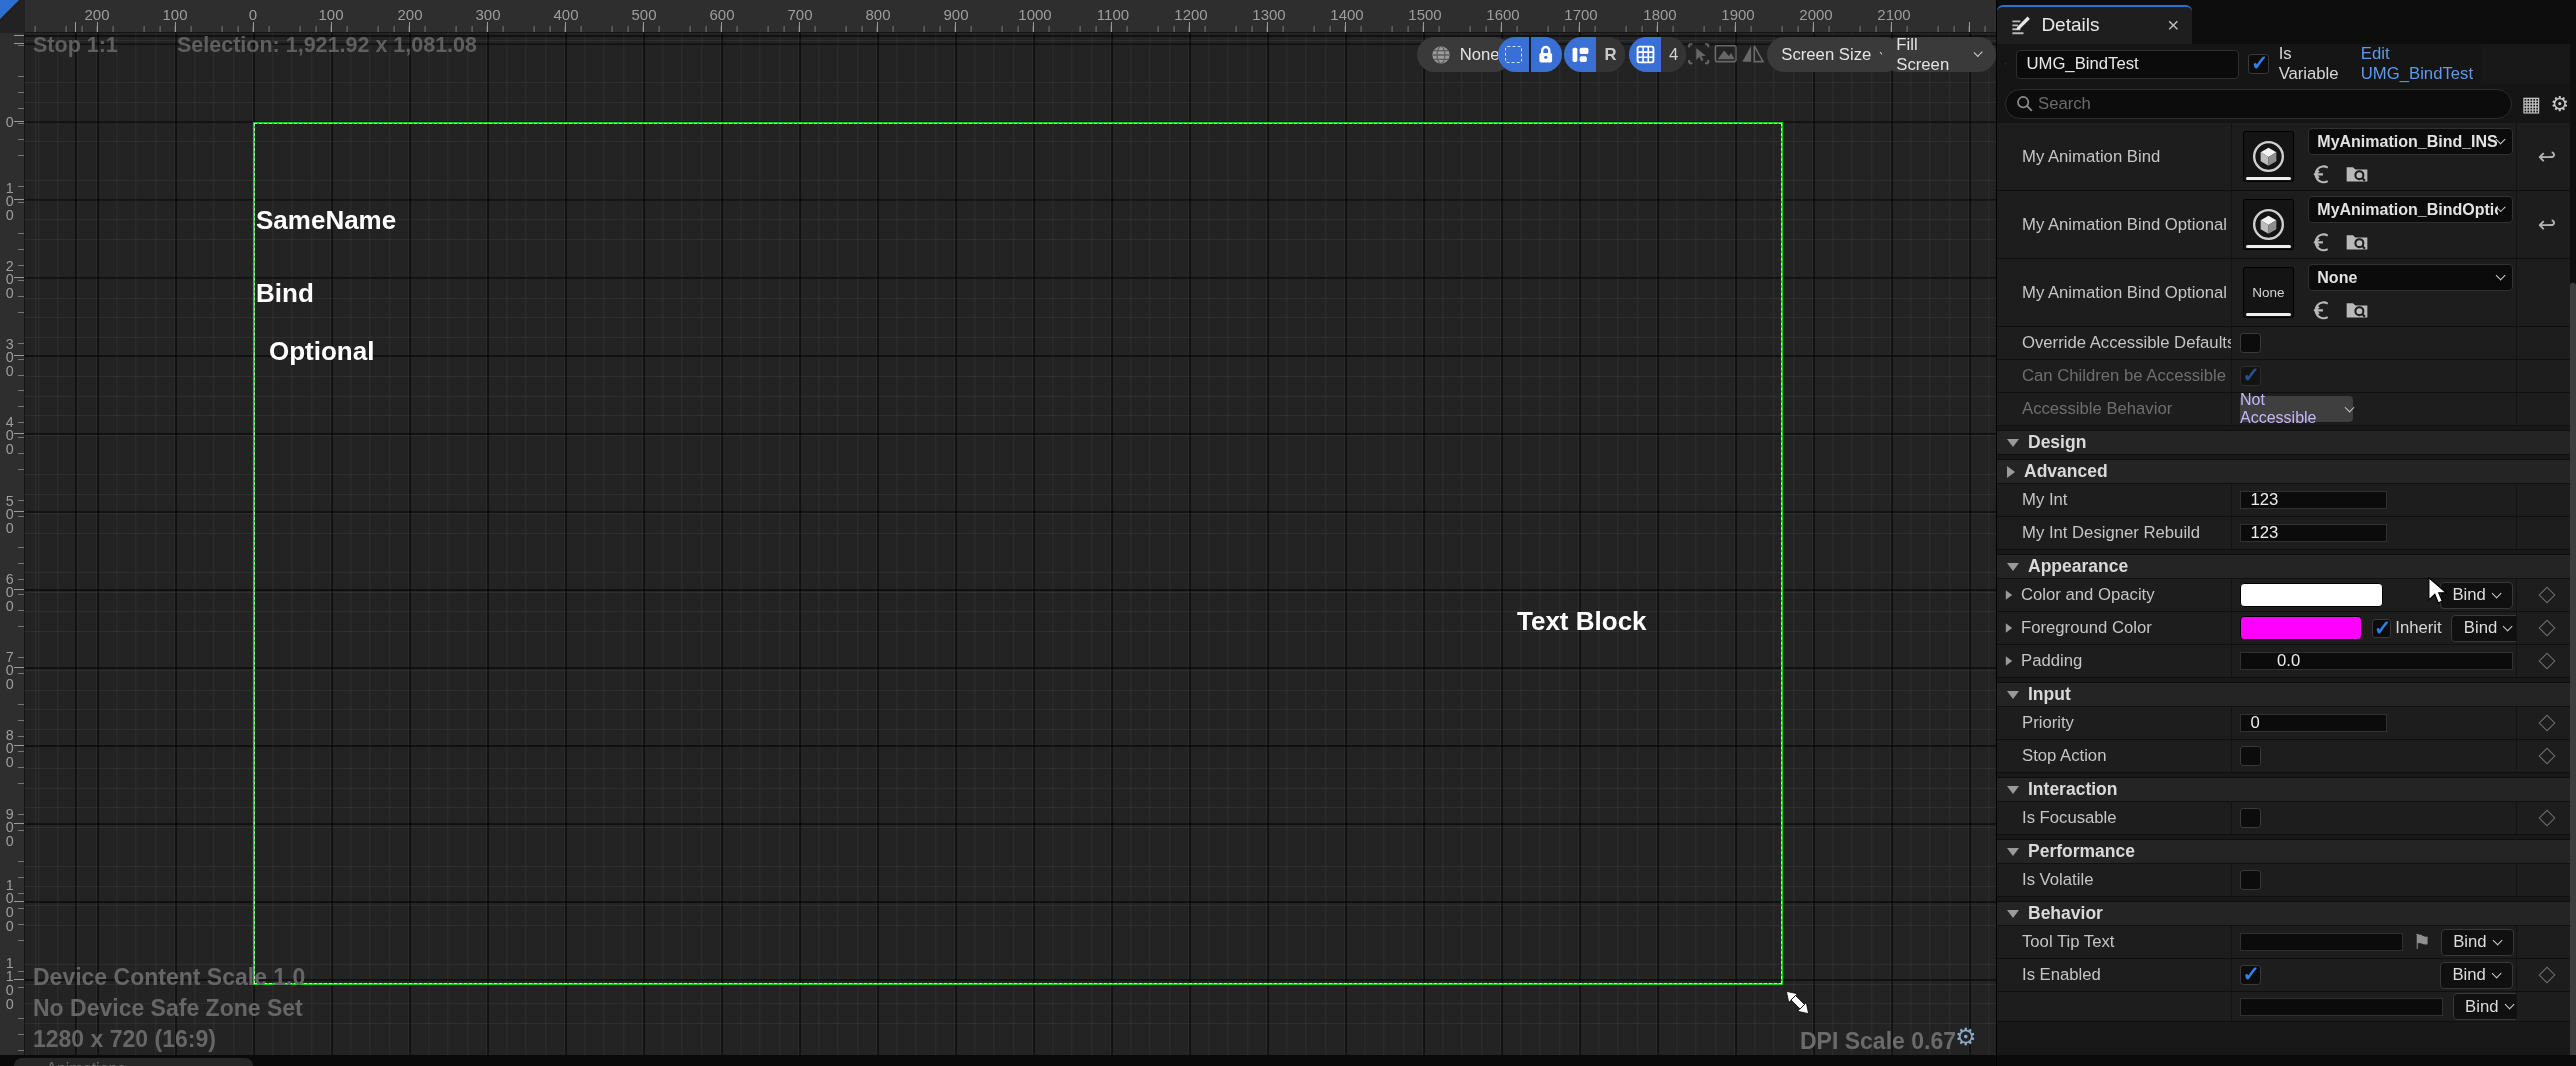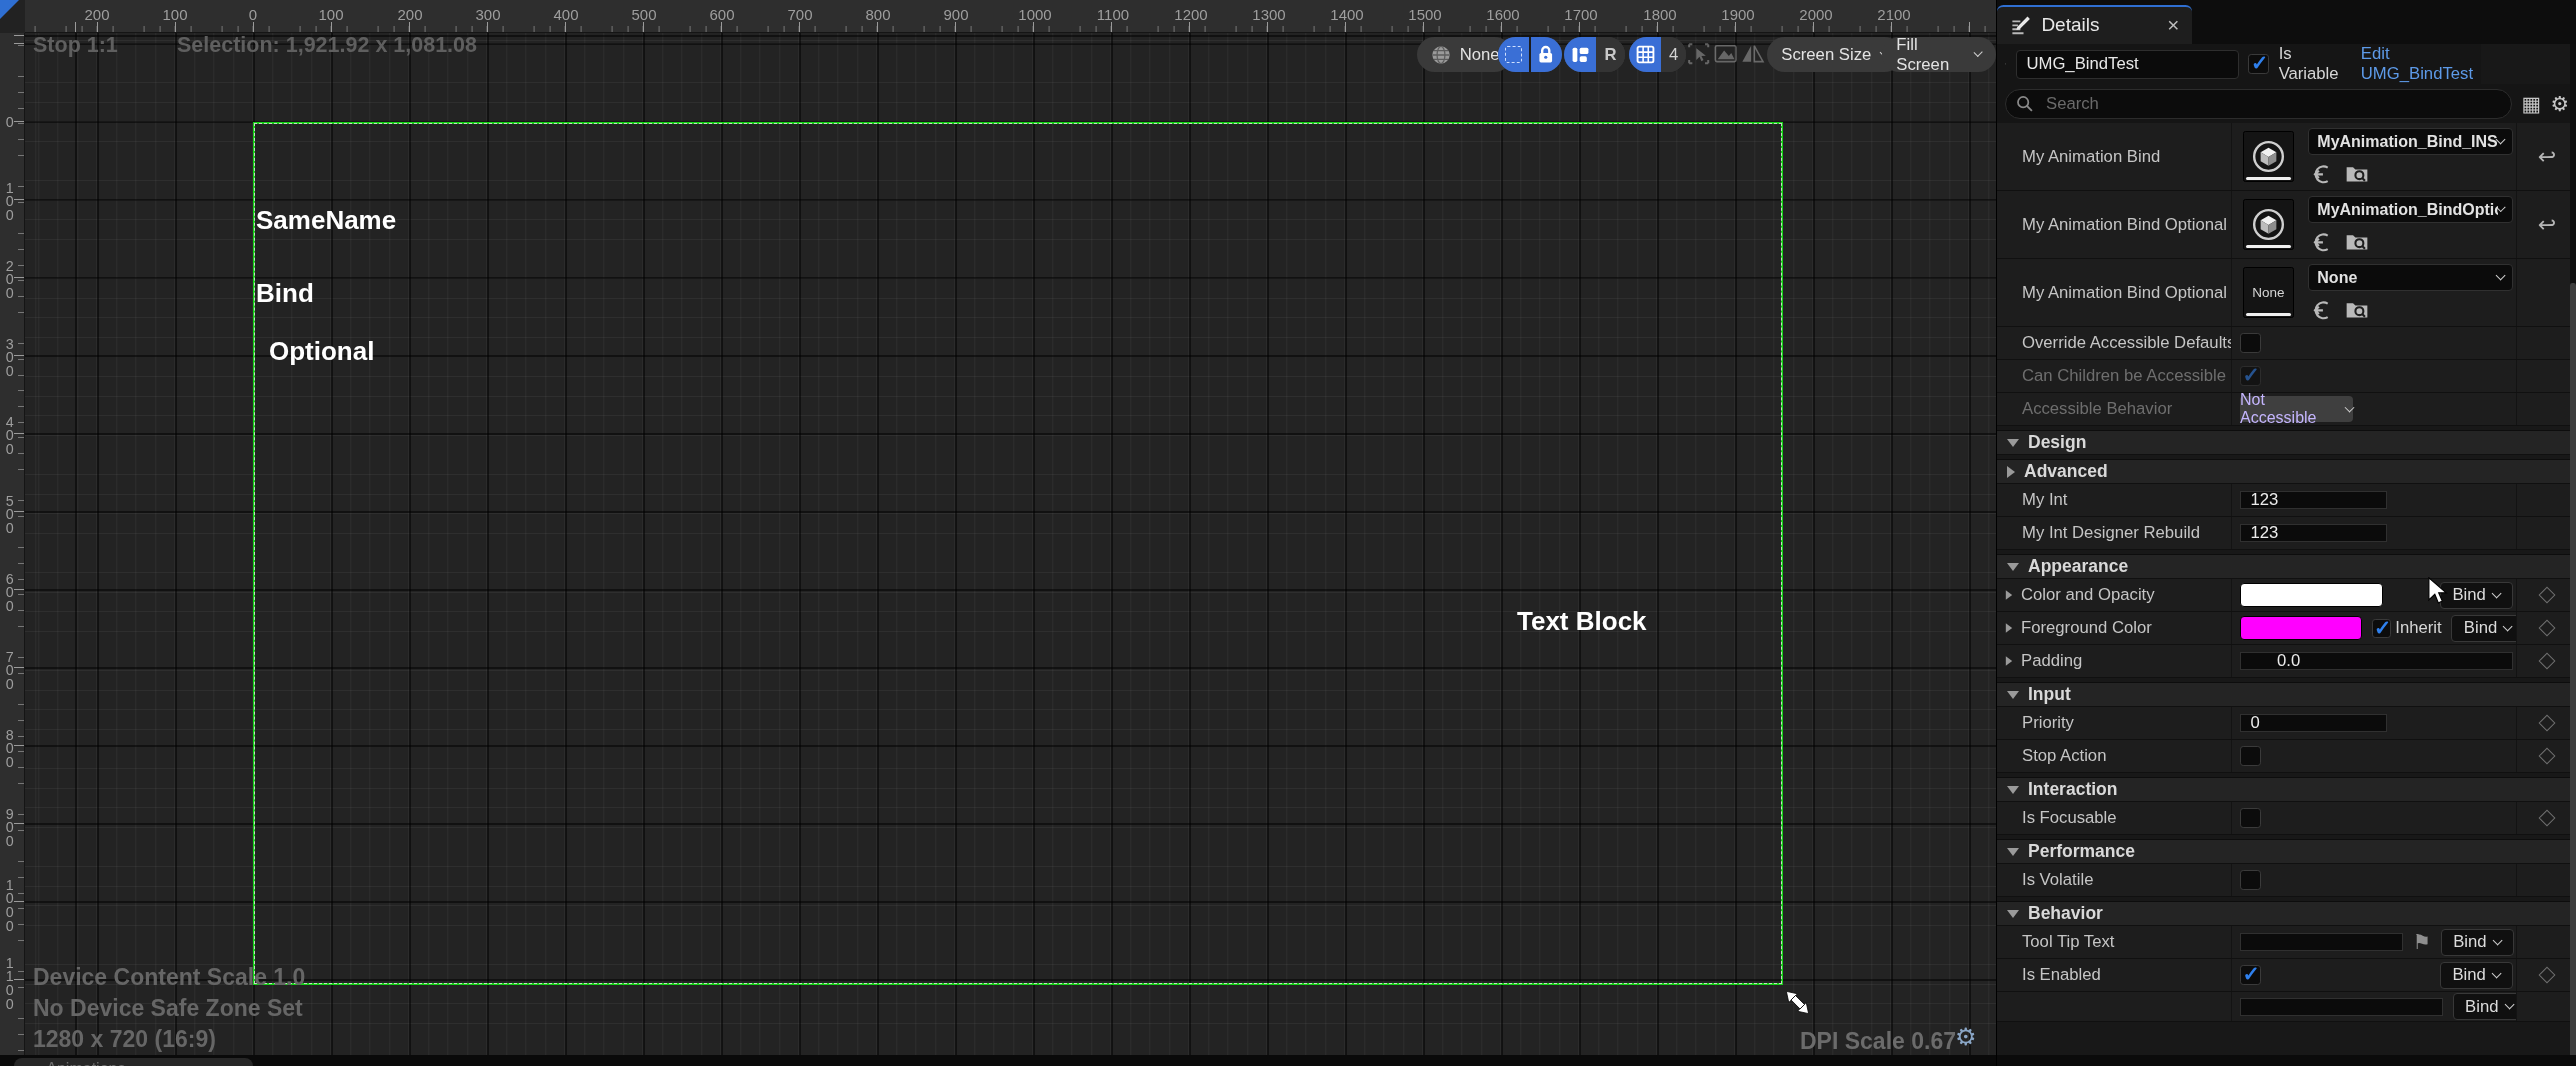--- a/index.html
+++ b/index.html
@@ -52,21 +52,21 @@
   .dashbox{width:17.5px;height:17.5px;border:1.6px dashed #cfe0ff;border-radius:2.4px;}
 
   
   #details{position:absolute;left:1996px;top:0;width:580px;height:1067px;background:#181818;border-left:1.6px solid #000;}
   #tabstrip{position:absolute;left:0;top:0;width:580px;height:44px;background:#0d0d0d;}
   #dtab{position:absolute;left:0;top:4.8px;width:195px;height:39px;background:#1e1e1e;border-radius:6.4px 6.4px 0 0;border-top:2.4px solid #2f6fd2;display:flex;align-items:center;gap:11px;padding:0 12.7px;color:#e8e8e8;font-size:19px;}
   #dtab .close{margin-left:auto;color:#bdbdbd;font-size:20.7px;}
   #name-row{position:absolute;left:0;top:44px;width:484px;height:40px;background:#151515;display:flex;align-items:center;gap:9.5px;padding:0 8px;}
   #name-input{width:223px;height:29px;background:#0b0b0b;border:0.8px solid #2e2e2e;border-radius:4px;color:#e8e8e8;font-size:16.7px;padding:0 9.5px;}
   #search-row{position:absolute;left:0;top:84px;width:580px;height:40px;background:#151515;display:flex;align-items:center;gap:9.5px;padding:0 8px;}
-  #search-box{width:509px;height:30px;background:#0c0c0c;border:0.8px solid #2c2c2c;border-radius:15px;display:flex;align-items:center;gap:11px;padding:0 9.5px;}
+  #search-box{width:509px;height:30px;background:#0c0c0c;border:0.8px solid #2c2c2c;border-radius:15px;display:flex;align-items:center;gap:3px;padding:0 9.5px;}
   #search-box input{flex:1;background:transparent;border:none;outline:none;color:#bdbdbd;font-size:16.7px;}
   #search-box input::placeholder{color:#6a6a6a;}
   .topicon{color:#c7c7c7;font-size:20.7px;}
   #rows{position:absolute;left:0;top:123px;width:580px;}
   .prow{display:flex;height:33px;background:#1d1d1d;border-bottom:0.8px solid #101010;}
   .prow.tall{height:68px;}
   .plabel{width:235px;padding-left:25px;display:flex;align-items:center;gap:8px;color:#c5c5c5;font-size:16.7px;border-right:0.8px solid #131313;overflow:hidden;white-space:nowrap;}
   .plabel.exp{padding-left:8px;}
   .plabel.dim{color:#6e6e6e;}
   .pvalue{flex:1;display:flex;align-items:center;gap:9.5px;padding-left:8px;border-right:0.8px solid #131313;overflow:hidden;}

